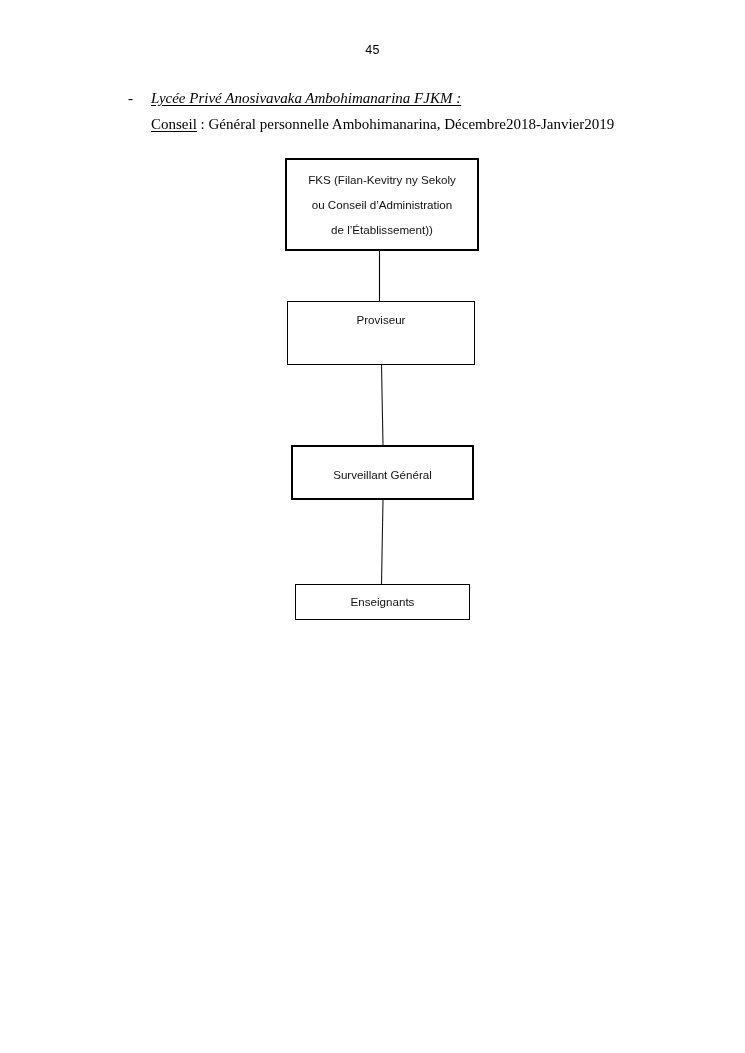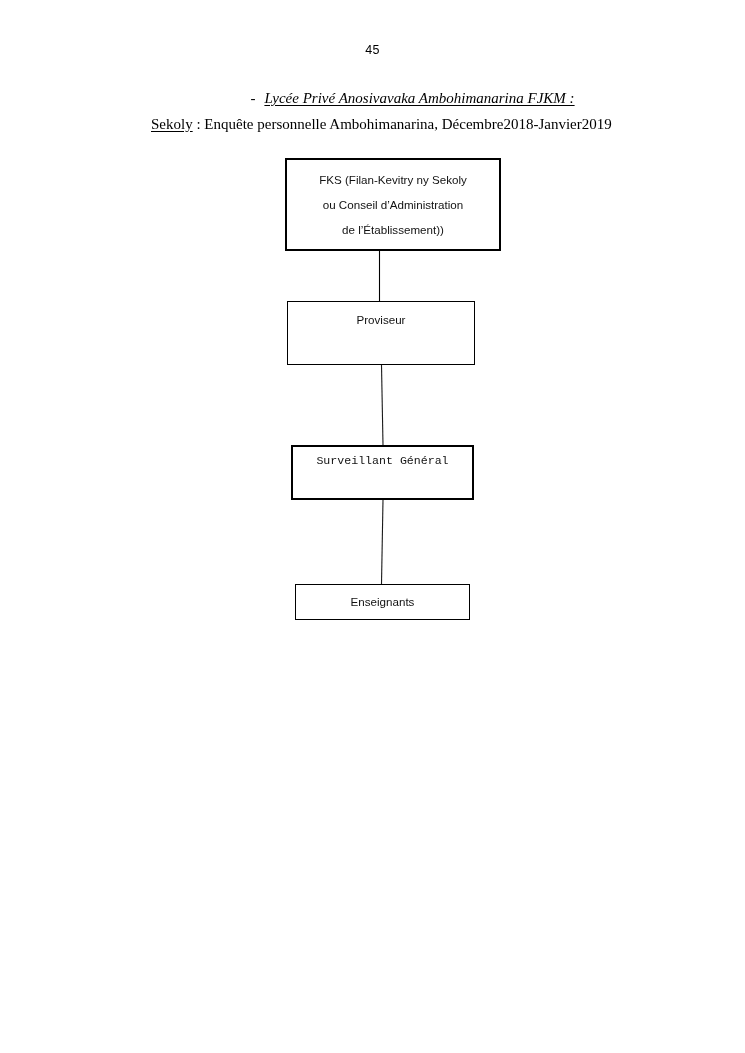--- a/index.html
+++ b/index.html
@@ -37,21 +37,20 @@
 
   
   .heading-row {
     position: absolute;
     top: 88px;
     left: 128px;
     width: 560px;
     font-size: 15px;
     line-height: 20px;
     white-space: nowrap;
-    text-align: center;
   }
   .heading-dash {
     display: inline-block;
     width: 23px;
     font-size: 15px;
   }
   .heading-title {
     font-style: italic;
     text-decoration: underline;
     text-underline-offset: 2px;
@@ -97,38 +96,37 @@
   }
   .node .node-text {
     display: block;
     white-space: pre-line;
   }
 
   
   .node-fks {
     left: 285px;
     top: 158px;
-    width: 216px;
+    width: 194px;
     height: 93px;
     padding-top: 7px;
     line-height: 25px;
   }
   .node-proviseur {
     left: 287px;
     top: 301px;
     width: 188px;
     height: 64px;
   }
   .node-surveillant {
     left: 291px;
     top: 445px;
     width: 183px;
     height: 55px;
-    padding-top: 2px;
-    font-family: Liberation Mono, monospace;
+    padding-top: 16px;
   }
   .node-enseignants {
     left: 295px;
     top: 584px;
     width: 175px;
     height: 36px;
     padding-top: 5px;
   }
 
   .connector {
@@ -141,21 +139,21 @@
 
 <div class="page">
 
   <div class="page-number">45</div>
 
   <div class="heading-row">
     <span class="heading-dash">-</span><span class="heading-title">Lycée Privé Anosivavaka Ambohimanarina FJKM :</span>
   </div>
 
   <div class="source-row">
-    <span class="source-label">Sekoly</span><span> : Enquête personnelle Ambohimanarina, Décembre2018-Janvier2019</span>
+    <span class="source-label">Conseil</span><span> : Général personnelle Ambohimanarina, Décembre2018-Janvier2019</span>
   </div>
 
   <div class="diagram">
 
     <svg class="connector" width="745" height="1053">
       <line x1="379.5" y1="251" x2="379.5" y2="301" stroke="#000000" stroke-width="1.1"></line>
       <line x1="381.5" y1="365" x2="383" y2="445" stroke="#1a1a1a" stroke-width="1.1"></line>
       <line x1="383" y1="500" x2="381.5" y2="584" stroke="#1a1a1a" stroke-width="1.1"></line>
     </svg>
 

